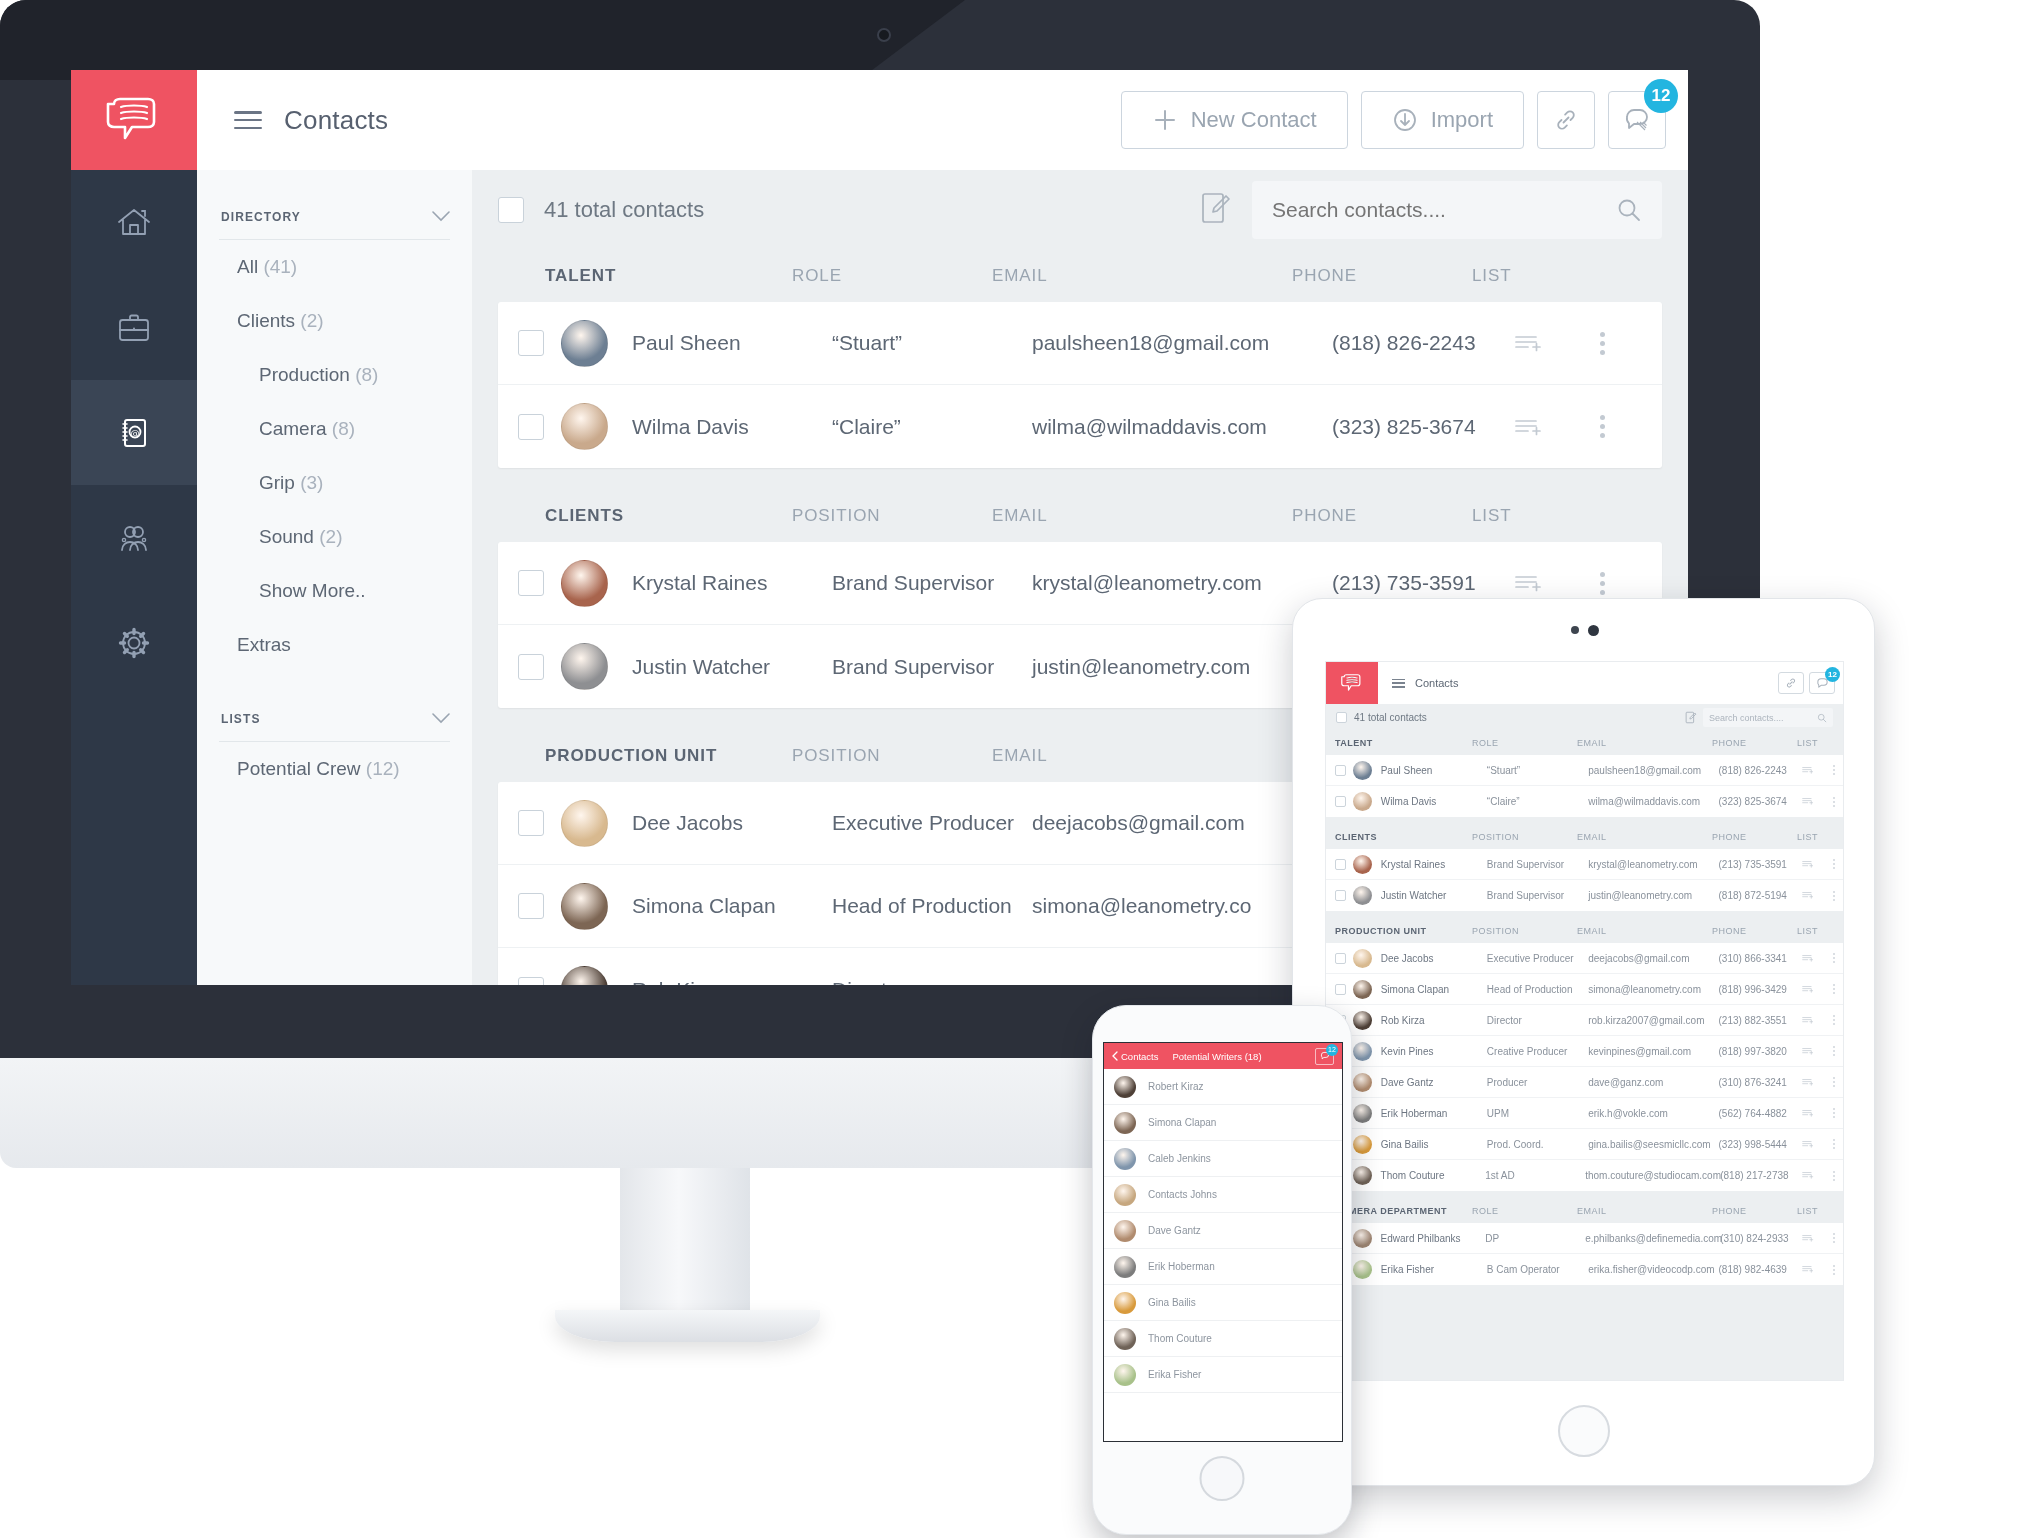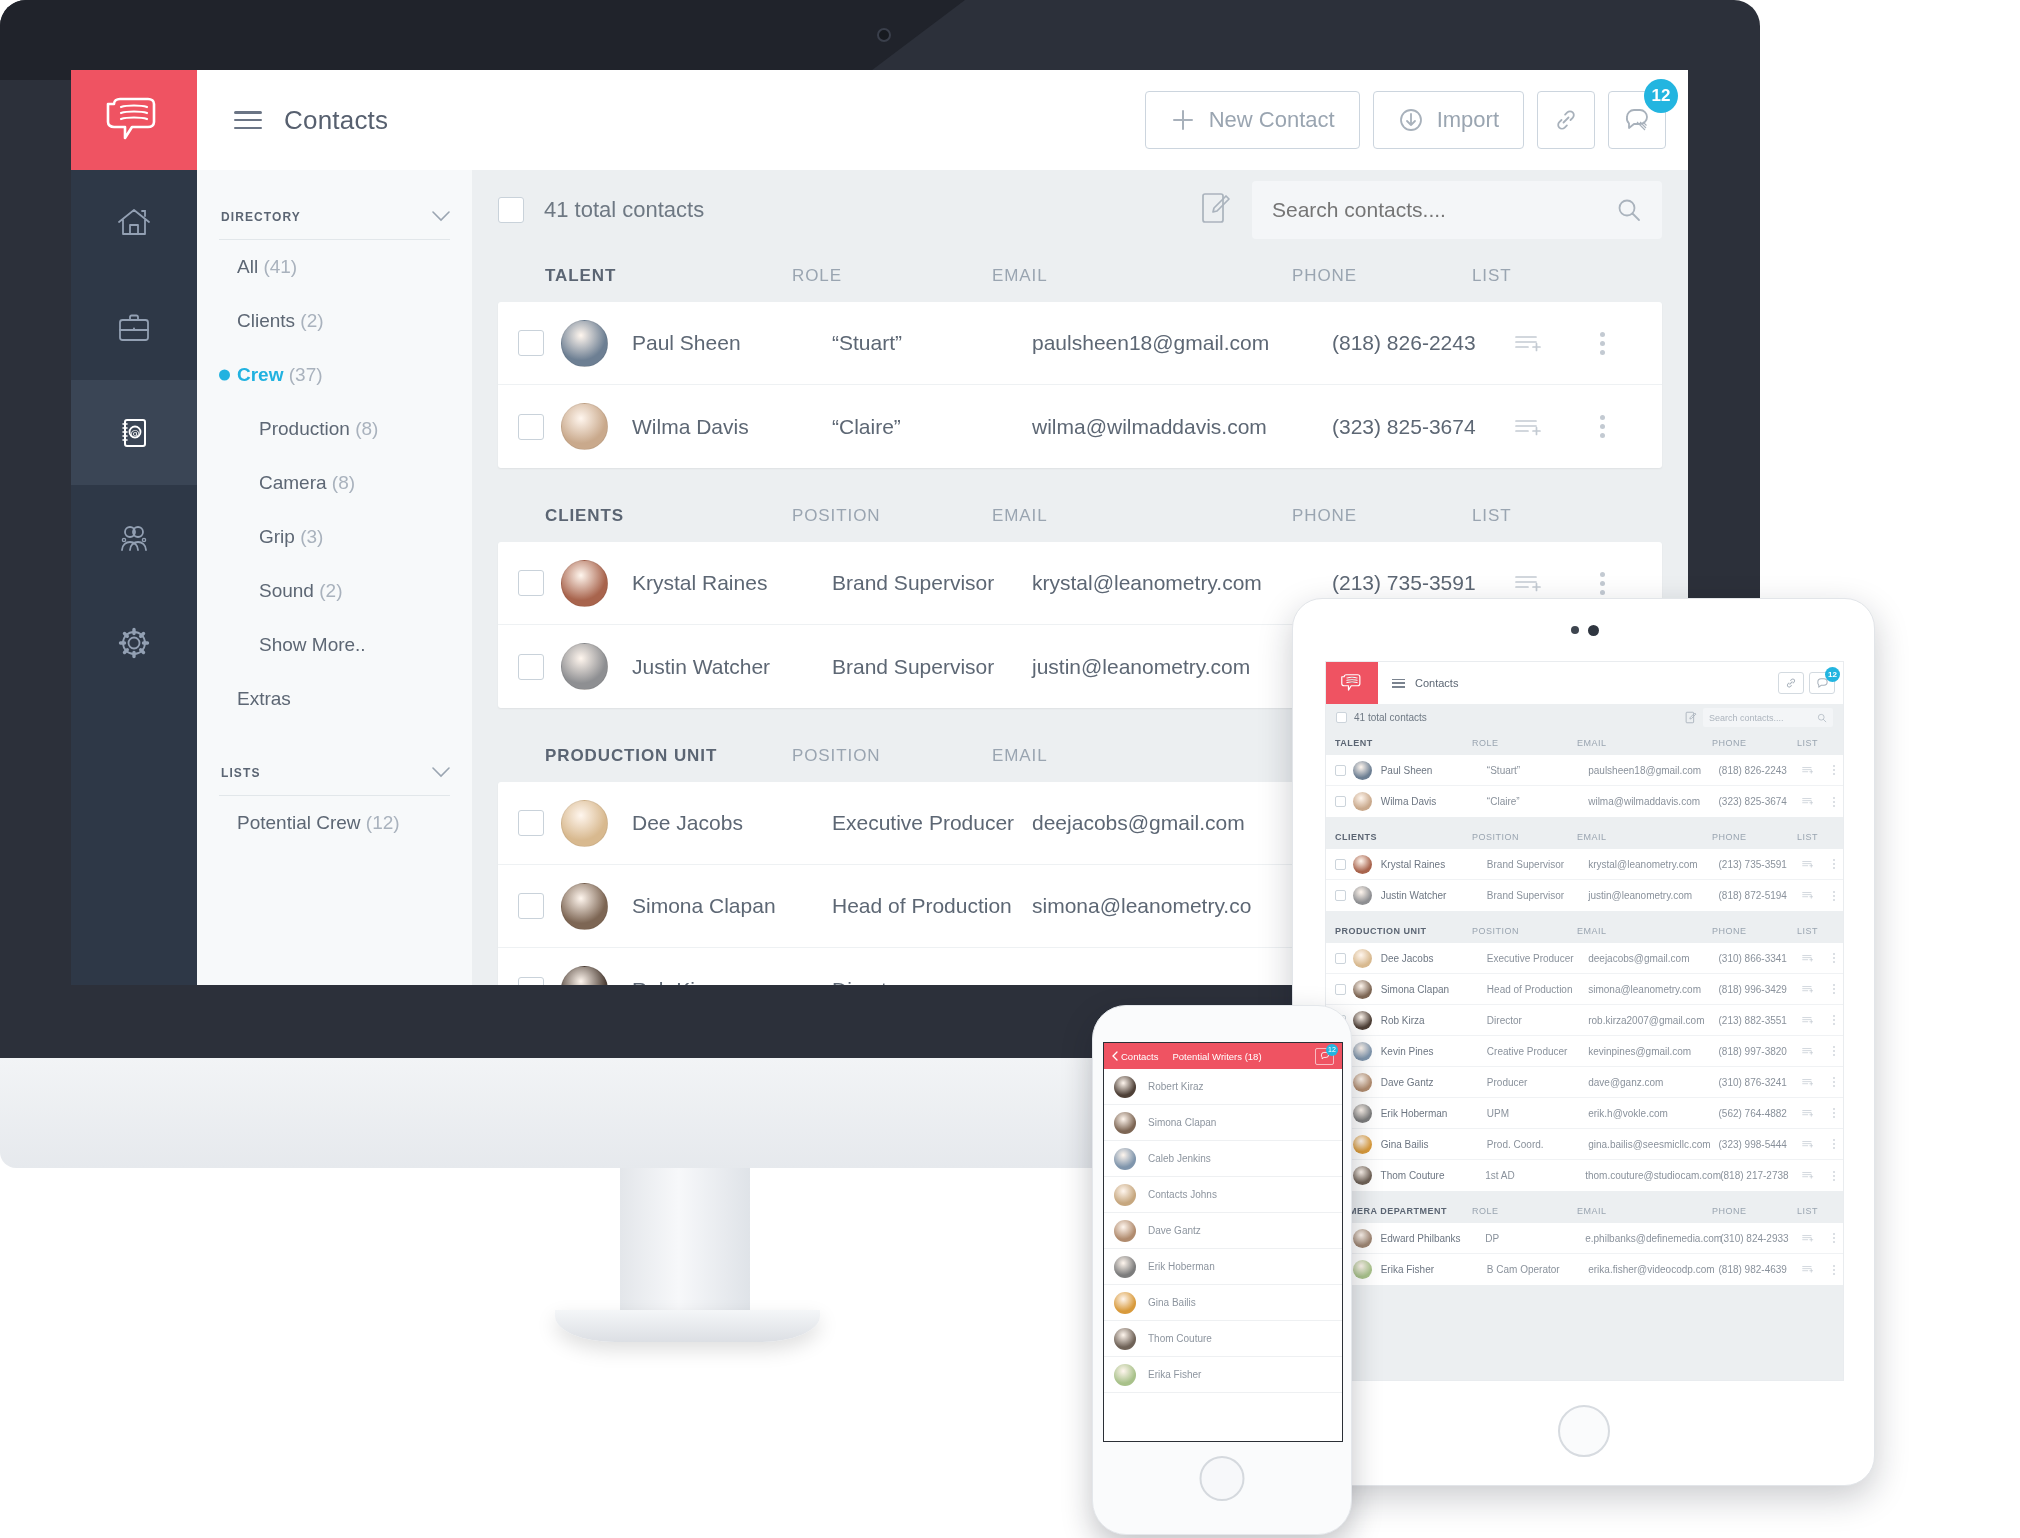--- a/index.html
+++ b/index.html
@@ -61,21 +61,21 @@
     display:flex; align-items:center; justify-content:center; flex:0 0 auto;
   }
   .hamburger { width:28px; height:18px; display:flex; flex-direction:column;
     justify-content:space-between; margin-left:37px; flex:0 0 auto; }
   .hamburger i { display:block; height:2.5px; background:#6b7585; border-radius:2px; }
   #app-title { margin-left:22px; font-size:26px; color:#57606f; font-weight:400; letter-spacing:.2px;}
   #topbar-actions { margin-left:auto; display:flex; align-items:center; gap:13px; padding-right:22px; }
   .tb-btn {
     border:1px solid #ccd5de; border-radius:4px; height:58px;
     display:flex; align-items:center; justify-content:center;
-    color:#9aa5b1; font-size:22px; background:#fff; gap:13px; padding:0 24px;
+    color:#9aa5b1; font-size:22px; background:#fff; gap:13px; padding:0 30px;
   }
   .tb-btn.icon-only { width:58px; padding:0; }
   .badge {
     position:absolute; top:-12px; right:-12px; width:34px; height:34px; border-radius:50%;
     background:#23b5e0; color:#fff; font-size:17px; font-weight:700;
     display:flex; align-items:center; justify-content:center;
   }
   .tb-wrap { position:relative; }
 
   
@@ -315,21 +315,20 @@
       <span class="t">DIRECTORY</span>
       <span class="chev">
         <svg width="18" height="11" viewBox="0 0 18 11">
             <path d="M1 1l8 8 8-8" fill="none" stroke="#9aa5b1" stroke-width="1.6" stroke-linecap="round"></path>
           </svg>
       </span>
     </div>
     <div id="dir-items">
         <div class="nav-item"><span>All</span> <span class="cnt">(41)</span></div>
         <div class="nav-item"><span>Clients</span> <span class="cnt">(2)</span></div>
-        <div class="nav-item active"><span class="dot"></span><span>Crew</span> <span class="cnt">(37)</span></div>
         <div class="nav-item sub"><span>Production</span> <span class="cnt">(8)</span></div>
         <div class="nav-item sub"><span>Camera</span> <span class="cnt">(8)</span></div>
         <div class="nav-item sub"><span>Grip</span> <span class="cnt">(3)</span></div>
         <div class="nav-item sub"><span>Sound</span> <span class="cnt">(2)</span></div>
         <div class="nav-item sub"><span>Show More..</span></div>
         <div class="nav-item"><span>Extras</span></div>
       </div>
 
     <div class="sec-head">
       <span class="t">LISTS</span>

